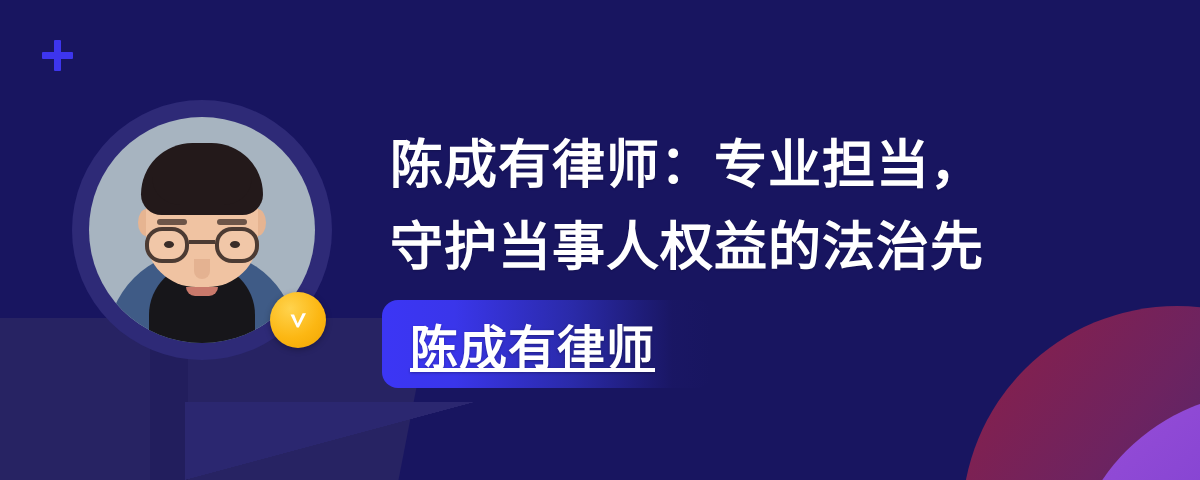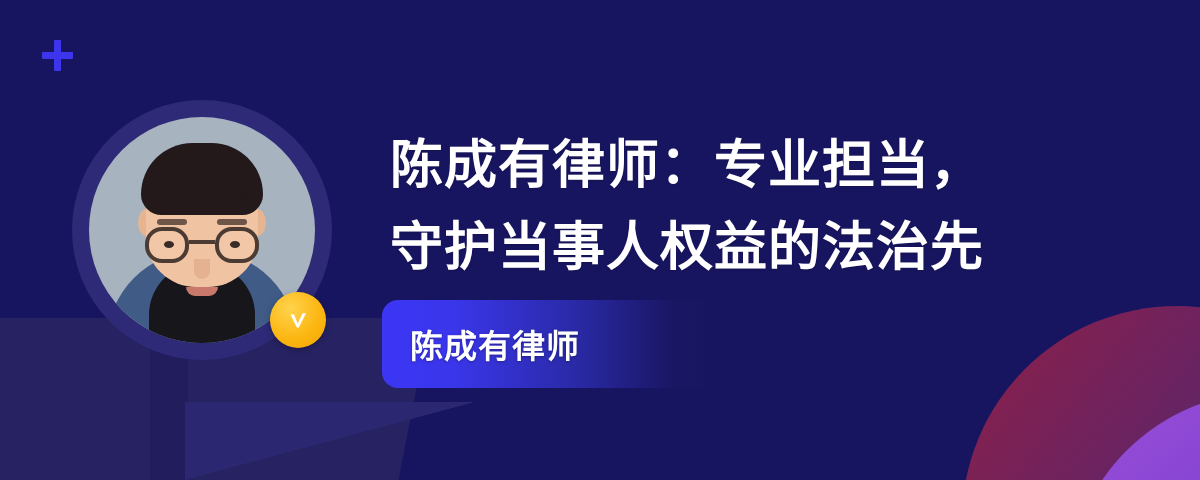--- a/index.html
+++ b/index.html
@@ -303,25 +303,26 @@
     height: 88px;
     border-radius: 16px;
     background: linear-gradient(90deg, #3c36f5 0%, #3a36ea 22%, #2a2aa8 58%, rgba(30,26,110,0.25) 88%, rgba(24,21,96,0) 100%);
   }
   .name-pill-label {
     position: absolute;
     left: 28px;
     top: 50%;
     transform: translateY(-50%);
     color: #ffffff;
-    font-size: 33px;
+    font-size: 48px;
     font-weight: 700;
     letter-spacing: 1px;
     white-space: nowrap;
     text-shadow: 0 1px 3px rgba(0,0,0,.3);
+    text-decoration: underline;
   }
 </style>
 </head>
 <body>
 
 <div class="banner">
 
   <div class="bg-layer">
     <div class="deco-left-block"></div>
     <div class="deco-stem"></div>

